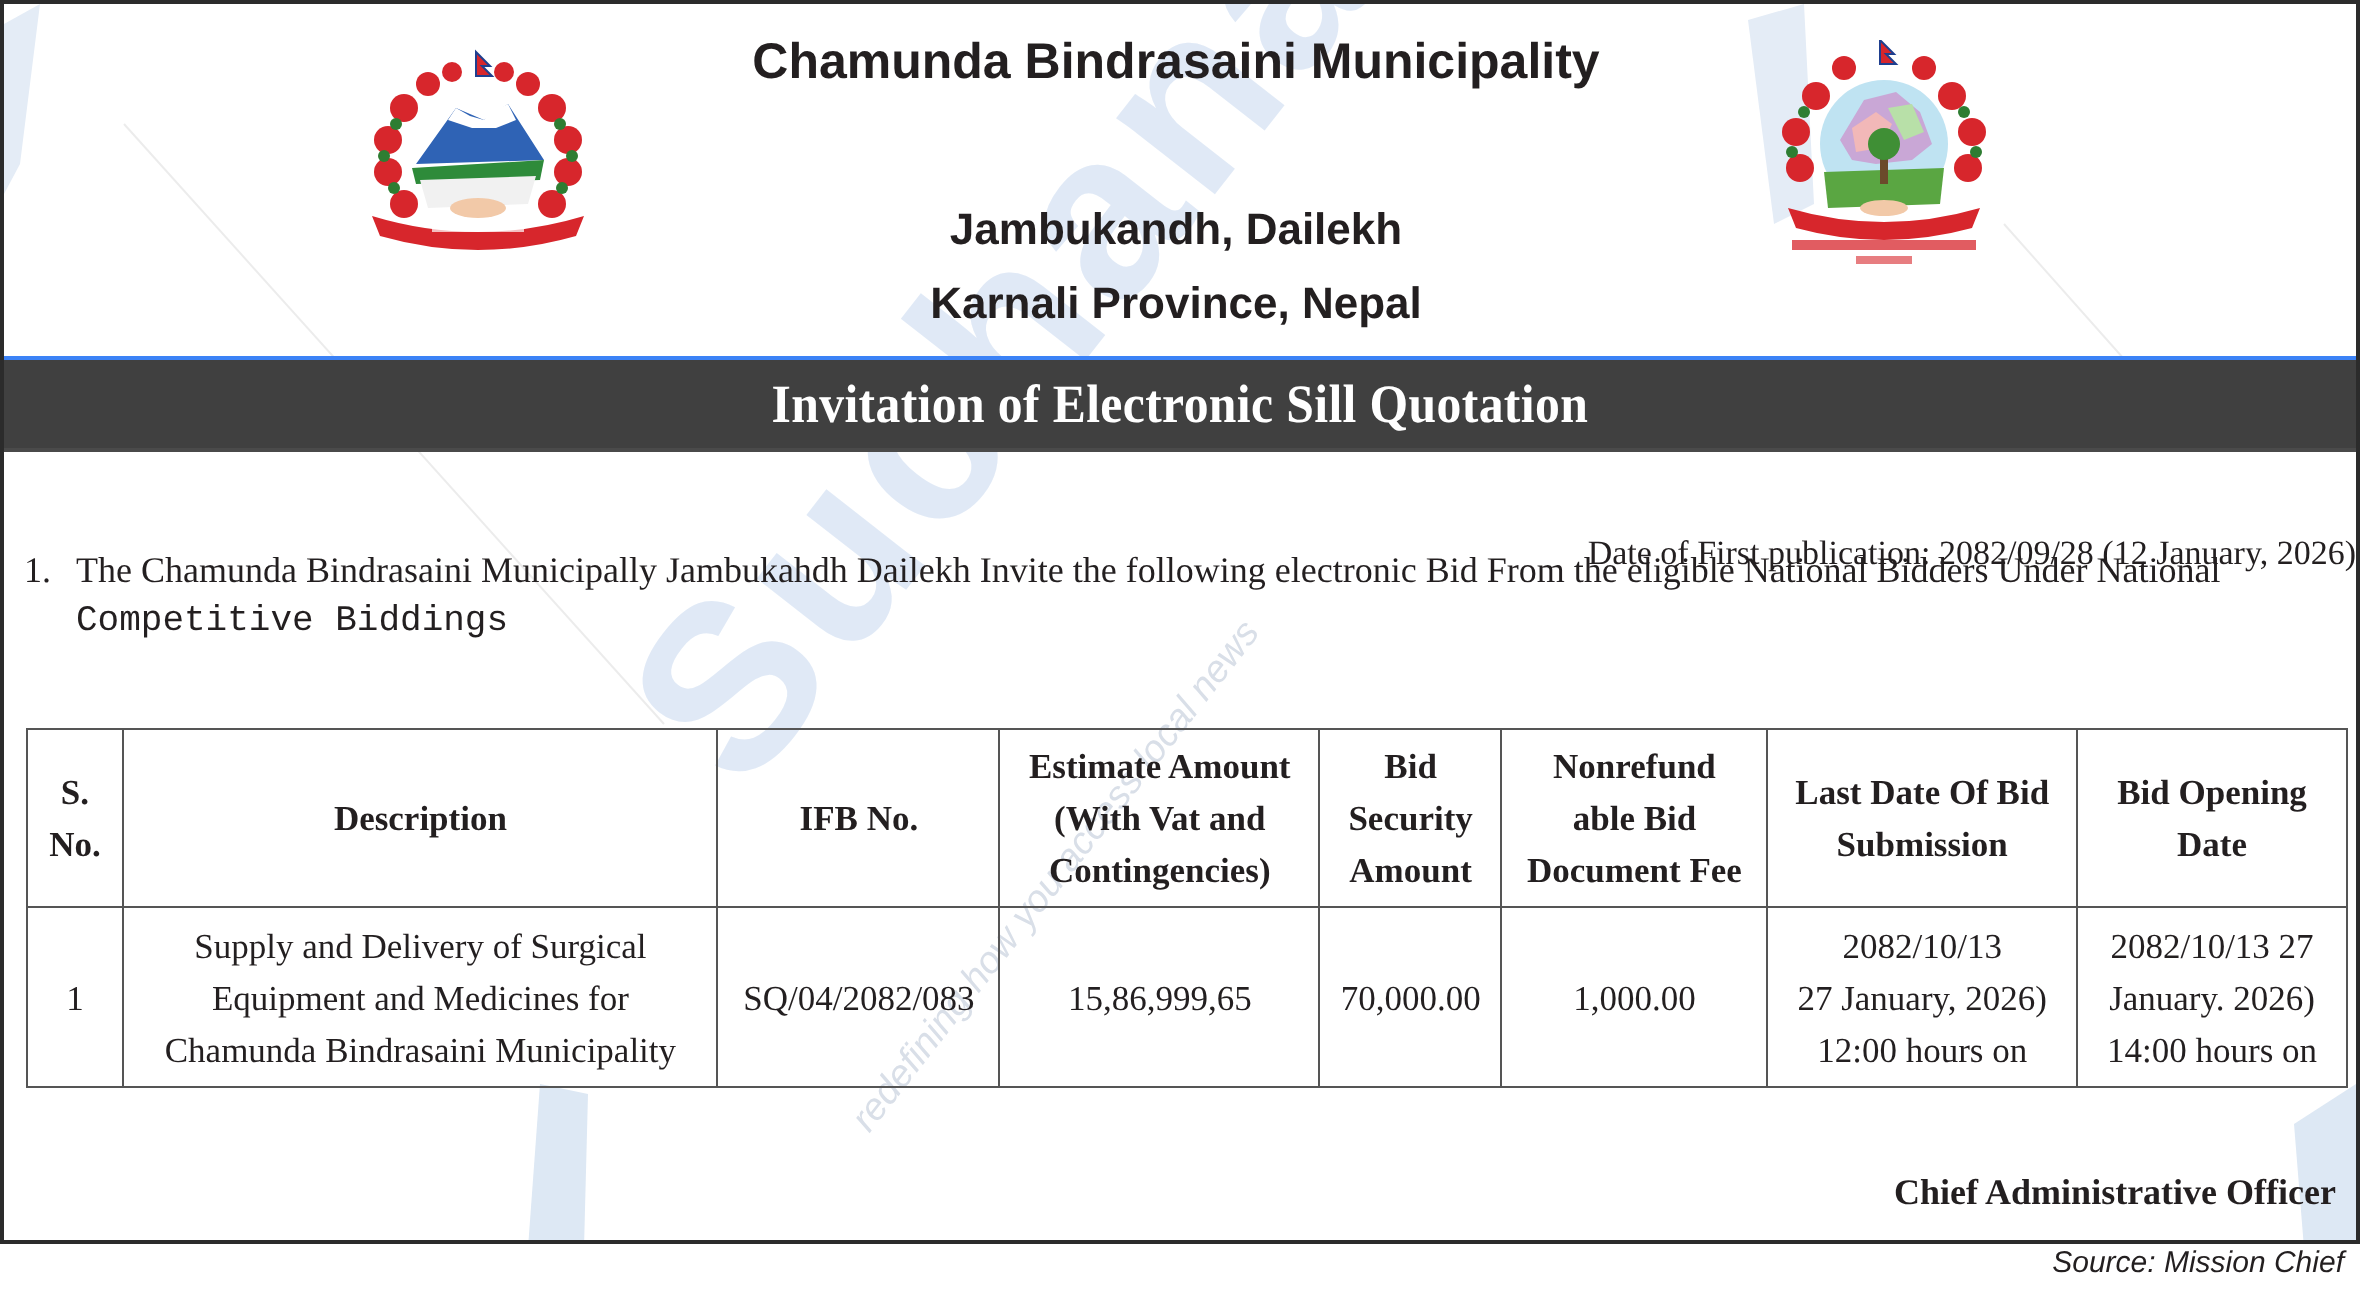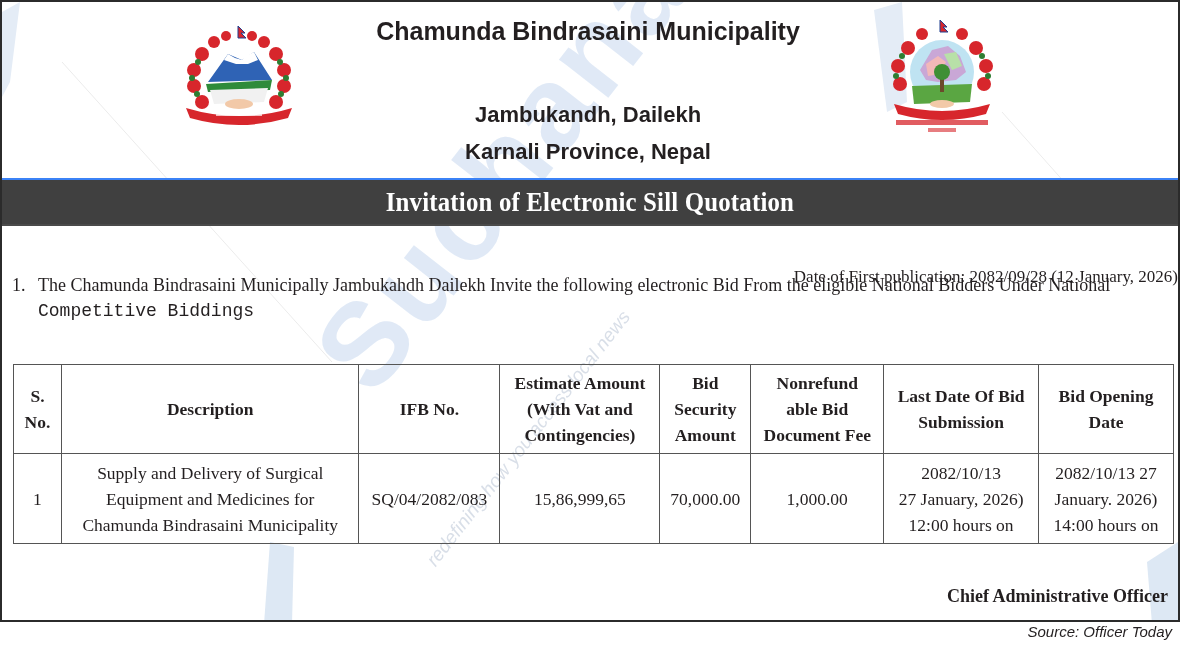--- a/index.html
+++ b/index.html
@@ -257,13 +257,13 @@
           <div>14:00 hours on</div>
         </td>
       </tr>
     </tbody>
   </table>
 
 
   <div class="signature">Chief Administrative Officer</div>
 </div>
 
-<div class="source">Source: Officer Today</div>
+<div class="source">Source: Mission Chief</div>
 
 </body></html>

